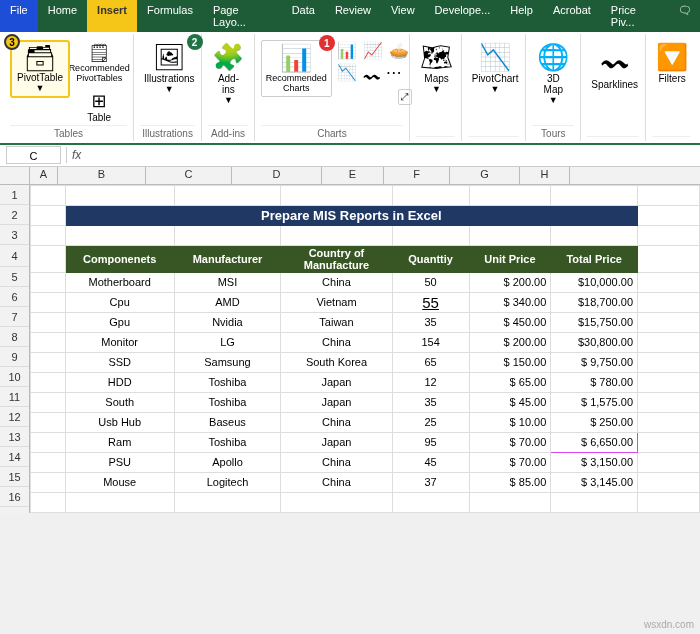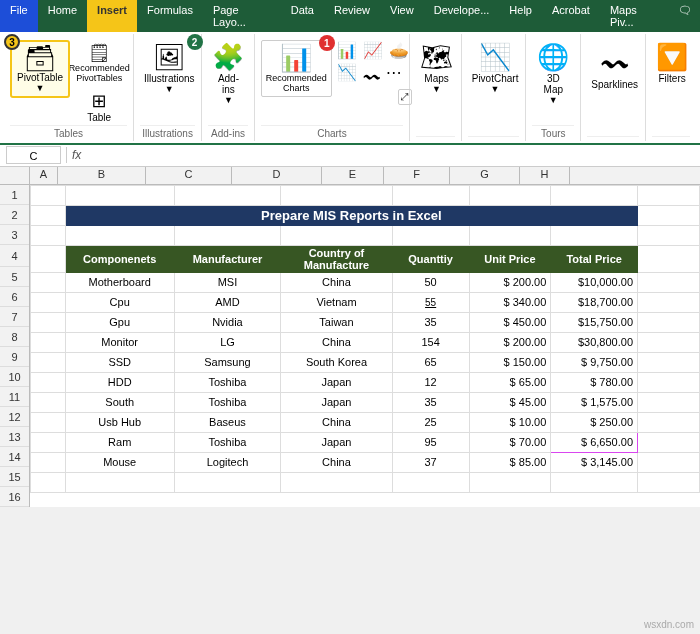--- a/index.html
+++ b/index.html
@@ -14,21 +14,21 @@
     <div style="padding:4px 10px; color:white; font-size:11px; cursor:pointer;">Home</div>
     <div style="padding:4px 10px; background:#f5c518; color:#333; font-size:11px; font-weight:bold; cursor:pointer;">Insert</div>
     <div style="padding:4px 10px; color:white; font-size:11px; cursor:pointer;">Formulas</div>
     <div style="padding:4px 10px; color:white; font-size:11px; cursor:pointer;">Page Layo...</div>
     <div style="padding:4px 10px; color:white; font-size:11px; cursor:pointer;">Data</div>
     <div style="padding:4px 10px; color:white; font-size:11px; cursor:pointer;">Review</div>
     <div style="padding:4px 10px; color:white; font-size:11px; cursor:pointer;">View</div>
     <div style="padding:4px 10px; color:white; font-size:11px; cursor:pointer;">Develope...</div>
     <div style="padding:4px 10px; color:white; font-size:11px; cursor:pointer;">Help</div>
     <div style="padding:4px 10px; color:white; font-size:11px; cursor:pointer;">Acrobat</div>
-    <div style="padding:4px 10px; color:white; font-size:11px; cursor:pointer;">Maps Piv...</div>
+    <div style="padding:4px 10px; color:white; font-size:11px; cursor:pointer;">Price Piv...</div>
     <div style="flex:1; background:#1e5c38;"></div>
     <div style="padding:4px 8px; color:white; font-size:11px; cursor:pointer;">🗨</div>
   </div>
 
   <div style="background:white; border-bottom:2px solid #217346; display:flex; align-items:stretch; padding:2px 4px; min-height:88px;">
 
     <div style="display:flex; flex-direction:column; border-right:1px solid #ddd; padding:2px 6px; min-width:130px;">
       <div style="display:flex; gap:4px; flex:1; align-items:flex-start; padding-top:4px; position:relative;">
 
         <div style="display:flex; flex-direction:column; align-items:center; padding:3px 5px; border:2px solid #f5c518; background:#fffde7; border-radius:3px; cursor:pointer; min-width:50px; position:relative;">
@@ -250,21 +250,21 @@
           <td style="border:1px solid #ddd; font-size:11px; text-align:center;">50</td>
           <td style="border:1px solid #ddd; font-size:11px; text-align:right; padding-right:4px;">$  200.00</td>
           <td style="border:1px solid #ddd; font-size:11px; text-align:right; padding-right:4px;">$10,000.00</td>
           <td style="border:1px solid #ddd;"></td>
         </tr>
         <tr style="height:20px;">
           <td style="border:1px solid #ddd;"></td>
           <td style="border:1px solid #ddd; font-size:11px; text-align:center;">Cpu</td>
           <td style="border:1px solid #ddd; font-size:11px; text-align:center;">AMD</td>
           <td style="border:1px solid #ddd; font-size:11px; text-align:center;">Vietnam</td>
-          <td style="border:1px solid #ddd; font-size:10px; text-align:center;text-decoration:underline;">55</td>
+          <td style="border:1px solid #ddd; font-size:15px; text-align:center;text-decoration:underline;">55</td>
           <td style="border:1px solid #ddd; font-size:11px; text-align:right; padding-right:4px;">$  340.00</td>
           <td style="border:1px solid #ddd; font-size:11px; text-align:right; padding-right:4px;">$18,700.00</td>
           <td style="border:1px solid #ddd;"></td>
         </tr>
         <tr style="height:20px;">
           <td style="border:1px solid #ddd;"></td>
           <td style="border:1px solid #ddd; font-size:11px; text-align:center;">Gpu</td>
           <td style="border:1px solid #ddd; font-size:11px; text-align:center;">Nvidia</td>
           <td style="border:1px solid #ddd; font-size:11px; text-align:center;">Taiwan</td>
           <td style="border:1px solid #ddd; font-size:11px; text-align:center;">35</td>
@@ -327,20 +327,30 @@
           <td style="border:1px solid #ddd; font-size:11px; text-align:center;">Ram</td>
           <td style="border:1px solid #ddd; font-size:11px; text-align:center;">Toshiba</td>
           <td style="border:1px solid #ddd; font-size:11px; text-align:center;">Japan</td>
           <td style="border:1px solid #ddd; font-size:11px; text-align:center;">95</td>
           <td style="border:1px solid #ddd; font-size:11px; text-align:right; padding-right:4px;">$   70.00</td>
           <td style="border:1px solid #d946ef; font-size:11px; text-align:right; padding-right:4px;">$ 6,650.00</td>
           <td style="border:1px solid #ddd;"></td>
         </tr>
         <tr style="height:20px;">
           <td style="border:1px solid #ddd;"></td>
+          <td style="border:1px solid #ddd; font-size:11px; text-align:center;">PSU</td>
+          <td style="border:1px solid #ddd; font-size:11px; text-align:center;">Apollo</td>
+          <td style="border:1px solid #ddd; font-size:11px; text-align:center;">China</td>
+          <td style="border:1px solid #ddd; font-size:11px; text-align:center;">45</td>
+          <td style="border:1px solid #ddd; font-size:11px; text-align:right; padding-right:4px;">$   70.00</td>
+          <td style="border:1px solid #ddd; font-size:11px; text-align:right; padding-right:4px;">$ 3,150.00</td>
+          <td style="border:1px solid #ddd;"></td>
+        </tr>
+        <tr style="height:20px;">
+          <td style="border:1px solid #ddd;"></td>
           <td style="border:1px solid #ddd; font-size:11px; text-align:center;">Mouse</td>
           <td style="border:1px solid #ddd; font-size:11px; text-align:center;">Logitech</td>
           <td style="border:1px solid #ddd; font-size:11px; text-align:center;">China</td>
           <td style="border:1px solid #ddd; font-size:11px; text-align:center;">37</td>
           <td style="border:1px solid #ddd; font-size:11px; text-align:right; padding-right:4px;">$   85.00</td>
           <td style="border:1px solid #ddd; font-size:11px; text-align:right; padding-right:4px;">$ 3,145.00</td>
           <td style="border:1px solid #ddd;"></td>
         </tr>
 
         <tr style="height:20px;">

